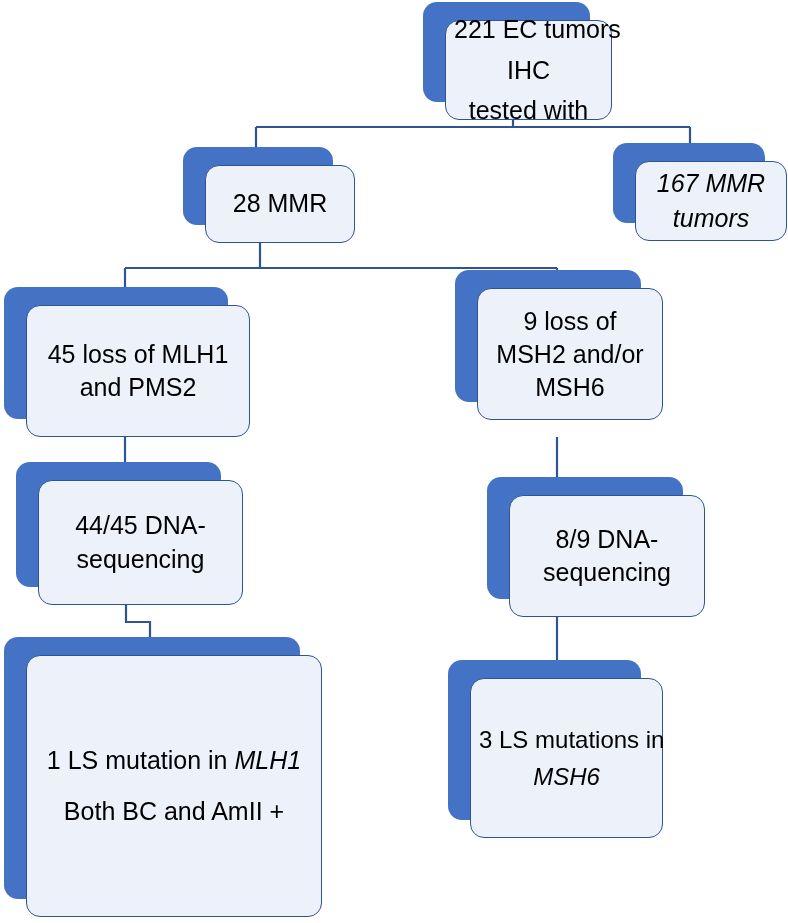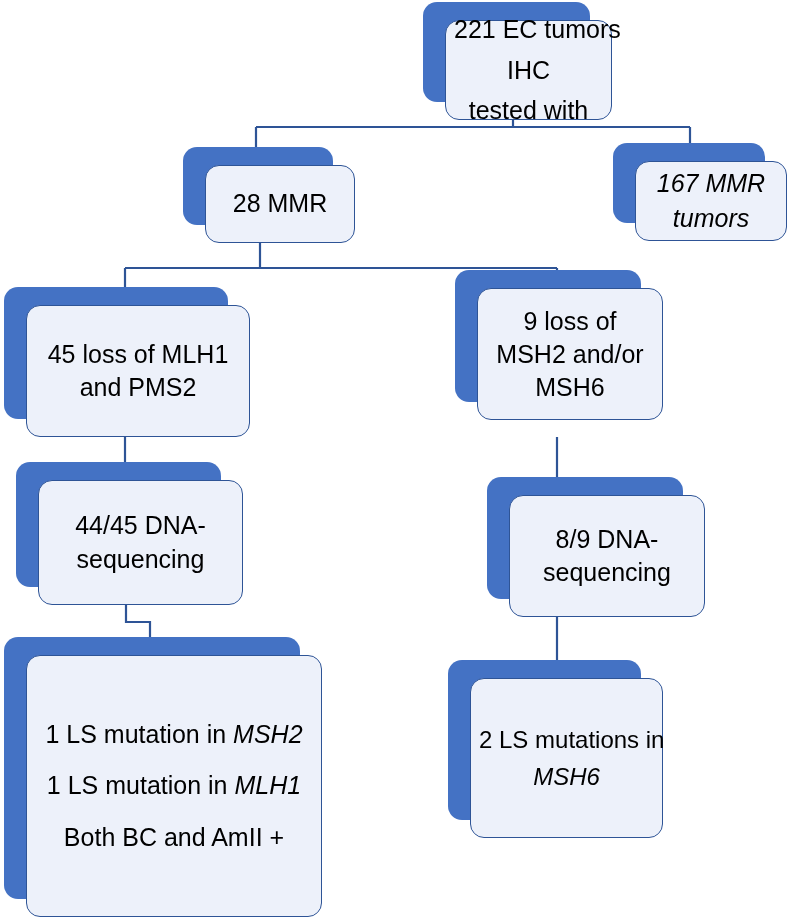--- a/index.html
+++ b/index.html
@@ -156,30 +156,27 @@
     <div class="card">
       <span class="line">8/9 DNA-</span>
       <span class="line">sequencing</span>
     </div>
   </div>
 
   <div class="node t-leafL" style="left:4px; top:637px; width:296px; height:262px;">
     <div class="shadow"></div>
     <div class="card">
       <span class="line">
-        <span>1 LS mutation in </span><em>MSH2</em>
-      </span>
-      <span class="line">
         <span>1 LS mutation in </span><em>MLH1</em>
       </span>
       <span class="line">Both BC and AmII +</span>
     </div>
   </div>
 
   <div class="node t-leafR" style="left:448px; top:660px; width:193px; height:160px;">
     <div class="shadow"></div>
     <div class="card">
-      <span class="line">2 LS mutations in</span>
+      <span class="line">3 LS mutations in</span>
       <span class="line"><em>MSH6</em></span>
     </div>
   </div>
 
 </div>
 
 </body></html>

